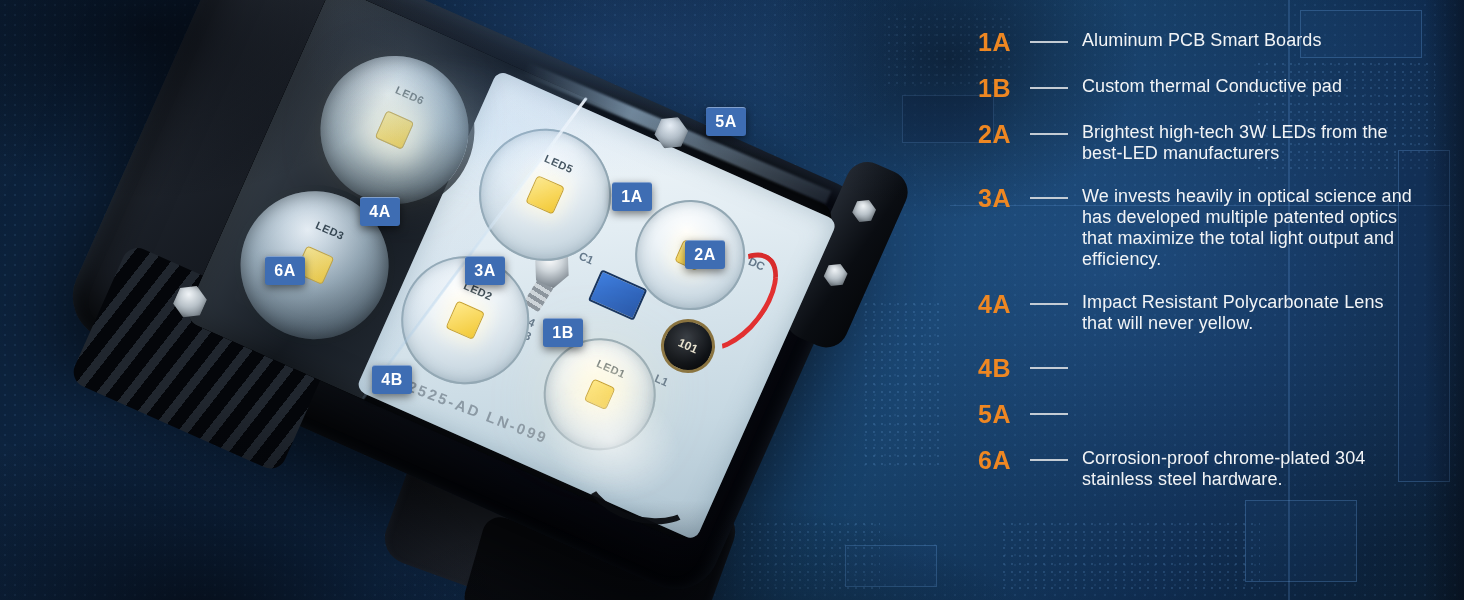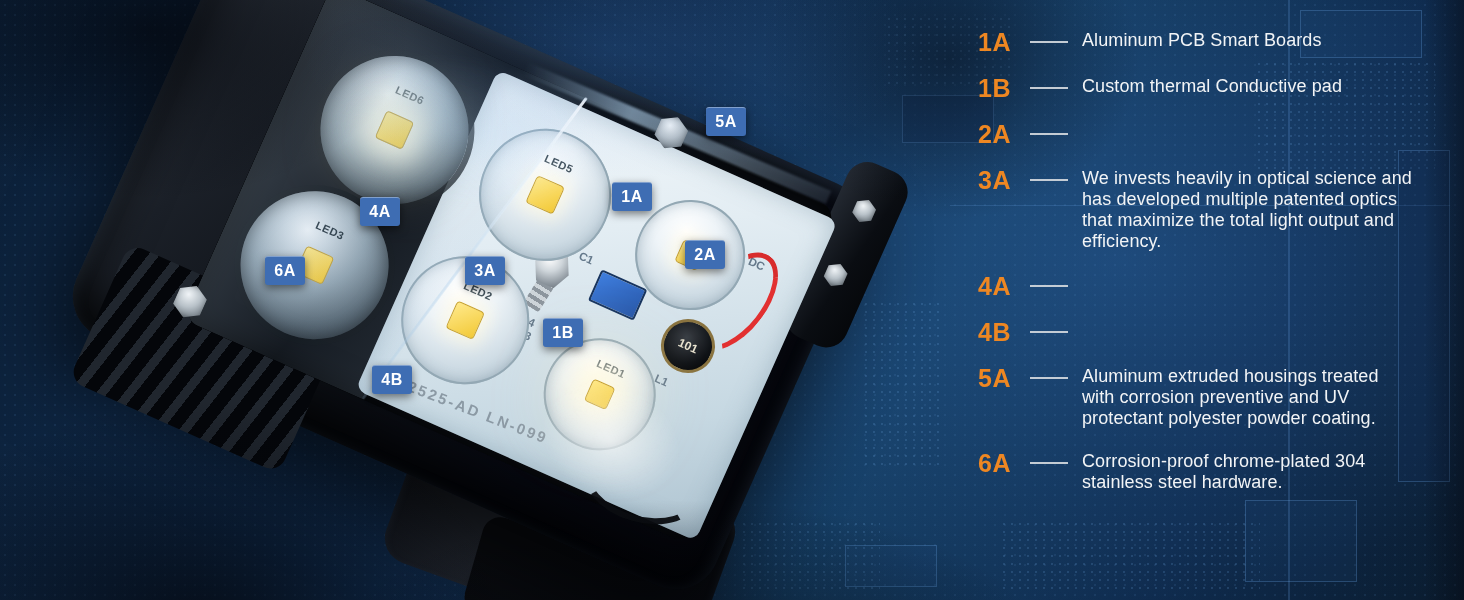--- a/index.html
+++ b/index.html
@@ -264,38 +264,39 @@
       <p class="legend-text">Aluminum PCB Smart Boards</p>
     </div>
     <div class="legend-row">
       <span class="legend-label">1B</span>
       <span class="legend-dash"></span>
       <p class="legend-text">Custom thermal Conductive pad</p>
     </div>
     <div class="legend-row">
       <span class="legend-label">2A</span>
       <span class="legend-dash"></span>
+      <p class="legend-text">Brightest high-tech 3W LEDs from the best-LED manufacturers</p>
     </div>
     <div class="legend-row">
       <span class="legend-label">3A</span>
       <span class="legend-dash"></span>
       <p class="legend-text">We invests heavily in optical science and has developed multiple patented optics that maximize the total light output and efficiency.</p>
     </div>
     <div class="legend-row">
       <span class="legend-label">4A</span>
       <span class="legend-dash"></span>
+      <p class="legend-text">Impact Resistant Polycarbonate Lens that will never yellow.</p>
     </div>
     <div class="legend-row">
       <span class="legend-label">4B</span>
       <span class="legend-dash"></span>
     </div>
     <div class="legend-row">
       <span class="legend-label">5A</span>
       <span class="legend-dash"></span>
-      <p class="legend-text">Aluminum extruded housings treated with corrosion preventive and UV protectant polyester powder coating.</p>
     </div>
     <div class="legend-row">
       <span class="legend-label">6A</span>
       <span class="legend-dash"></span>
       <p class="legend-text">Corrosion-proof chrome-plated 304 stainless steel hardware.</p>
     </div>
   </div>
 
 </div>
 

